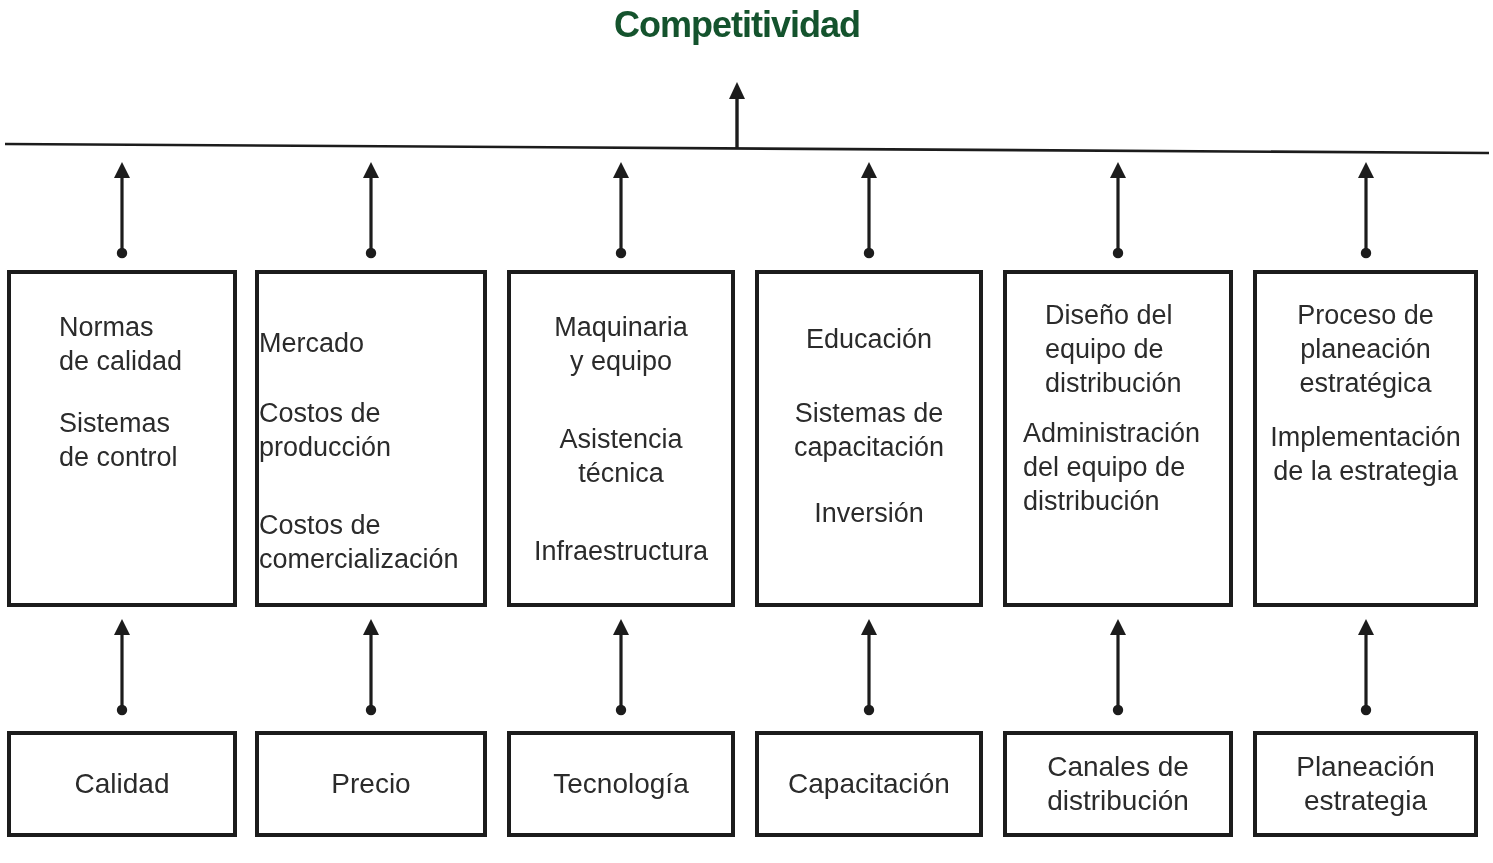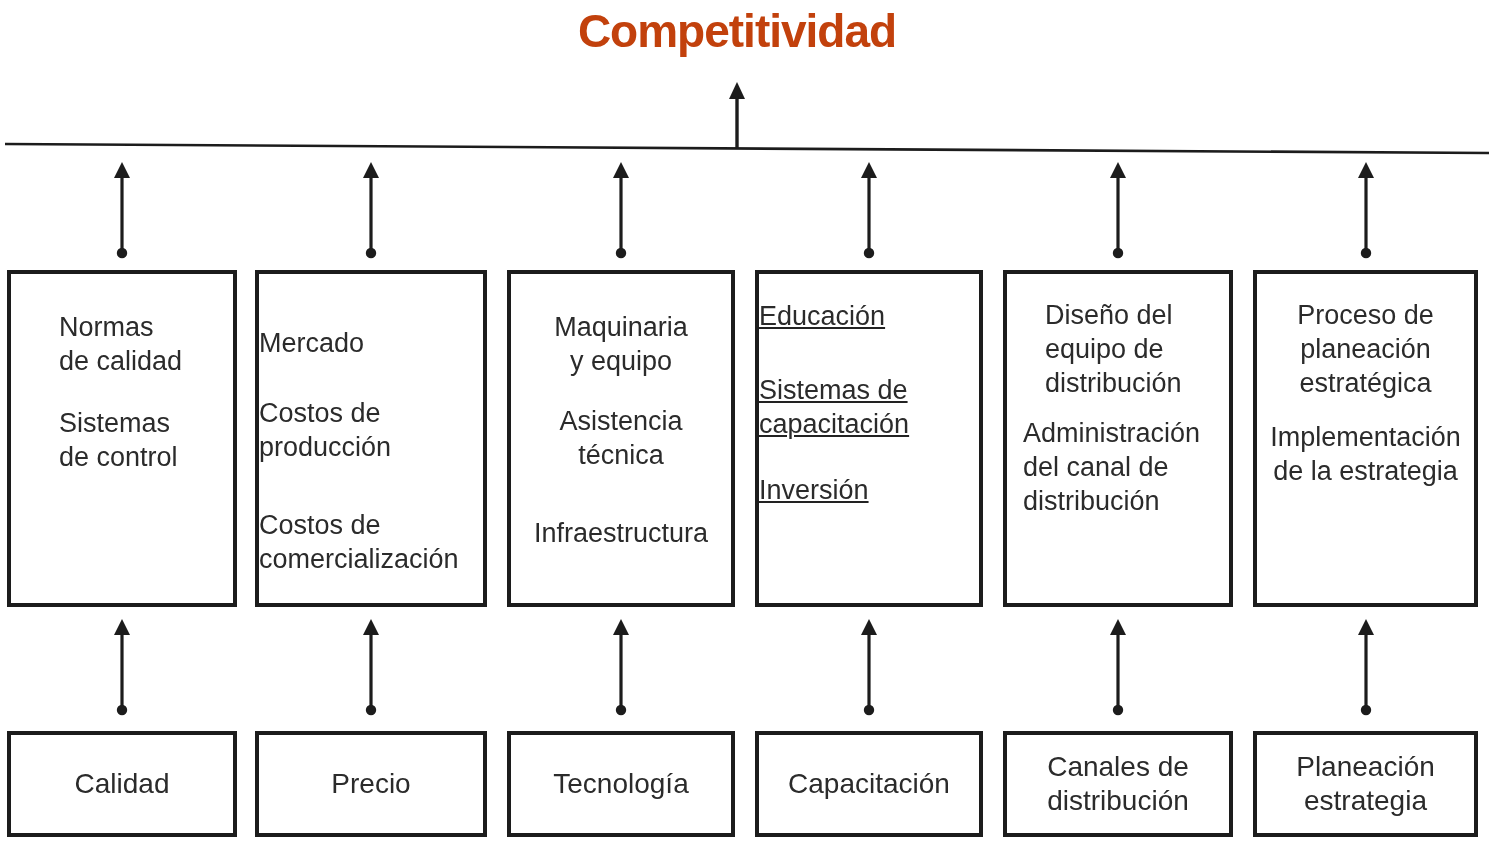--- a/index.html
+++ b/index.html
@@ -10,22 +10,22 @@
     font-family:"Liberation Sans", sans-serif;
     color:#222222;
     overflow:hidden;
   }
   .title-wrap{
     position:absolute;left:0;top:4px;width:1474px;
     text-align:center;
   }
   .title{
     display:inline-block;
-    font-size:46px;font-weight:bold;letter-spacing:-1px;
-    color:#c2410c;margin:0;
+    font-size:36px;font-weight:bold;letter-spacing:-1px;
+    color:#14532d;margin:0;
   }
   .main-line{position:absolute;left:0;top:0;}
   .col{position:absolute;top:0;height:863px;}
   .arrow{position:absolute;left:50%;transform:translateX(-50%);}
   .arrow-upper{top:161px;}
   .arrow-lower{top:618px;}
   .center-arrow{position:absolute;left:726px;top:82px;}
   .box{
     position:absolute;left:0;right:0;
     border:4px solid #1c1c1c;background:#ffffff;
@@ -44,23 +44,23 @@
     margin:0;white-space:pre-line;text-align:center;
     font-size:28px;line-height:34px;color:#2b2b2b;
   }
   
   .c1 .factors{padding:36px 8px 0 48px;text-align:left;}
   .c1 .factors p + p{margin-top:28px;}
   .c2 .factors{padding-top:52px;}
   .c2 .factors p:nth-child(2){margin-top:36px;}
   .c2 .factors p:nth-child(3){margin-top:44px;}
   .c3 .factors{padding-top:36px;text-align:center;}
-  .c3 .factors p:nth-child(2){margin-top:26px;}
+  .c3 .factors p:nth-child(2){margin-top:44px;}
   .c3 .factors p:nth-child(3){margin-top:44px;}
-  .c4 .factors{padding-top:25px;text-decoration:underline;}
+  .c4 .factors{padding-top:48px;text-align:center;}
   .c4 .factors p:nth-child(2){margin-top:40px;}
   .c4 .factors p:nth-child(3){margin-top:32px;}
   .c5 .factors{padding-top:24px;text-align:left;}
   .c5 .factors p:nth-child(1){padding-left:38px;}
   .c5 .factors p:nth-child(2){margin-top:16px;padding-left:16px;}
   .c5 .factors p:nth-child(3){margin-top:26px;text-align:center;padding-left:0;}
   .c6 .factors{padding-top:24px;text-align:center;padding-left:4px;padding-right:4px;}
   .c6 .factors p:nth-child(2){margin-top:20px;}
 </style>
 </head>
@@ -175,21 +175,21 @@
     <svg class="arrow arrow-upper" width="22" height="100" viewBox="0 0 22 100">
       <polygon points="11,1 3,17 19,17" fill="#1c1c1c"></polygon>
       <line x1="11" y1="15" x2="11" y2="91" stroke="#1c1c1c" stroke-width="3.2"></line>
       <circle cx="11" cy="92" r="5.2" fill="#1c1c1c"></circle>
     </svg>
     <div class="box big factors">
       <p>Diseño del
 equipo de
 distribución</p>
       <p>Administración
-del canal de
+del equipo de
 distribución</p>
     </div>
     <svg class="arrow arrow-lower" width="22" height="100" viewBox="0 0 22 100">
       <polygon points="11,1 3,17 19,17" fill="#1c1c1c"></polygon>
       <line x1="11" y1="15" x2="11" y2="91" stroke="#1c1c1c" stroke-width="3.2"></line>
       <circle cx="11" cy="92" r="5.2" fill="#1c1c1c"></circle>
     </svg>
     <div class="box small">
       <p class="category">Canales de
 distribución</p>

